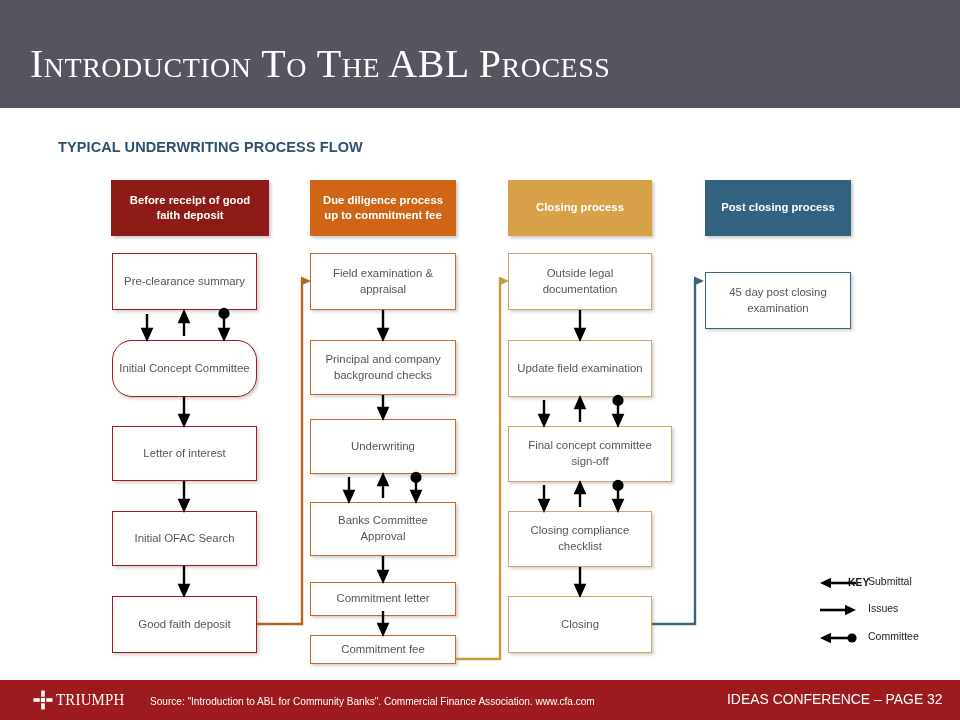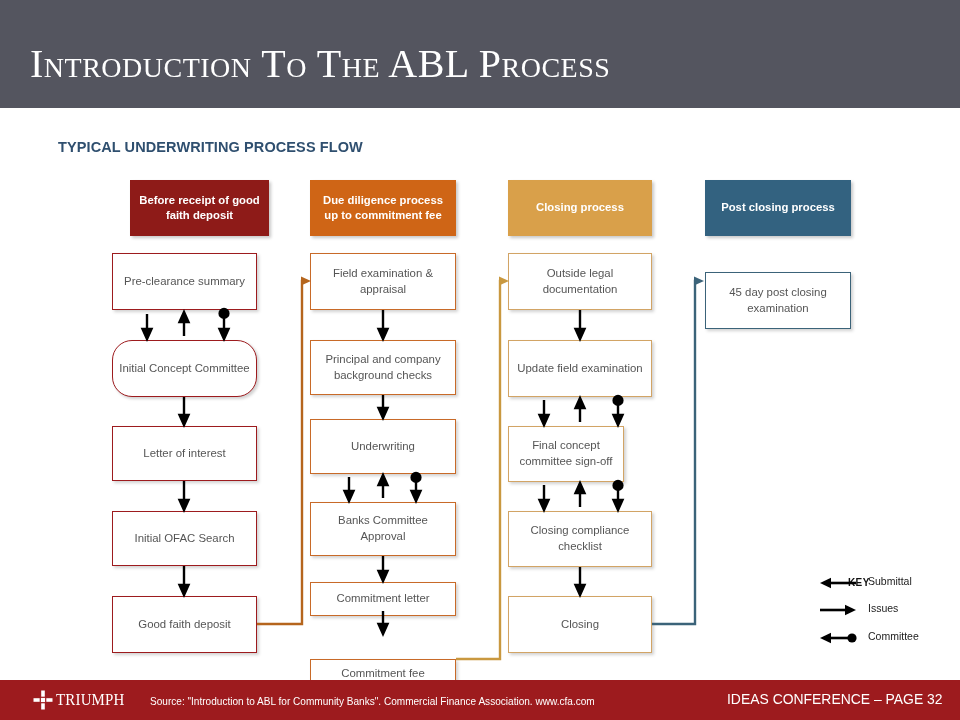--- a/index.html
+++ b/index.html
@@ -96,21 +96,21 @@
 </head>
 <body>
 
 <div id="slide">
 
   <div class="titlebar"></div>
   <div class="title">Introduction To The ABL Process</div>
 
   <div class="subtitle">TYPICAL UNDERWRITING PROCESS FLOW</div>
 
-  <div class="phase" style="left:130px;top:180px;width:139px;height:56px;background:#8e1b18;">Before receipt of good faith deposit</div>
+  <div class="phase" style="left:111px;top:180px;width:158px;height:56px;background:#8e1b18;">Before receipt of good faith deposit</div>
 
   <div class="phase" style="left:310px;top:180px;width:146px;height:56px;background:#cf6516;">Due diligence  process up to commitment fee</div>
 
   <div class="phase" style="left:508px;top:180px;width:144px;height:56px;background:#d9a04a;">Closing  process</div>
 
   <div class="phase" style="left:705px;top:180px;width:146px;height:56px;background:#336280;">Post closing process</div>
 
   <div class="node" style="left:112px;top:253px;width:145px;height:57px;border-color:#9d1b1e;">Pre-clearance summary</div>
 
   <div class="node" style="left:112px;top:340px;width:145px;height:57px;border-color:#9d1b1e;border-radius:20px;">Initial Concept Committee</div>
@@ -155,21 +155,21 @@
   <div class="node" style="left:310px;top:253px;width:146px;height:57px;border-color:#c86a28;">Field examination &amp; appraisal</div>
 
   <div class="node" style="left:310px;top:340px;width:146px;height:55px;border-color:#c86a28;">Principal and company background checks</div>
 
   <div class="node" style="left:310px;top:419px;width:146px;height:55px;border-color:#c86a28;">Underwriting</div>
 
   <div class="node" style="left:310px;top:502px;width:146px;height:54px;border-color:#c86a28;">Banks Committee Approval</div>
 
   <div class="node" style="left:310px;top:582px;width:146px;height:34px;border-color:#c86a28;">Commitment  letter</div>
 
-  <div class="node" style="left:310px;top:659px;width:146px;height:29px;border-color:#c86a28;">Commitment  fee</div>
+  <div class="node" style="left:310px;top:635px;width:146px;height:29px;border-color:#c86a28;">Commitment  fee</div>
 
   <svg class="arrow-svg" style="left:310px;top:310px;" width="146" height="30" viewBox="0 0 146 30">
     <g stroke="#000" stroke-width="2.4" fill="#000">
       <line x1="73" y1="0" x2="73" y2="21"></line>
         <polygon points="73,29 68.5,19 77.5,19"></polygon>
     </g>
   </svg>
   <svg class="arrow-svg" style="left:310px;top:395px;" width="146" height="24" viewBox="0 0 146 24">
     <g stroke="#000" stroke-width="2.4" fill="#000">
       <line x1="73" y1="0" x2="73" y2="15"></line>
@@ -199,21 +199,21 @@
     <g stroke="#000" stroke-width="2.4" fill="#000">
       <line x1="73" y1="0" x2="73" y2="15"></line>
         <polygon points="73,23 68.5,13 77.5,13"></polygon>
     </g>
   </svg>
 
   <div class="node" style="left:508px;top:253px;width:144px;height:57px;border-color:#d2a465;">Outside legal documentation</div>
 
   <div class="node" style="left:508px;top:340px;width:144px;height:57px;border-color:#d2a465;">Update field examination</div>
 
-  <div class="node" style="left:508px;top:426px;width:116px;height:56px;border-color:#d2a465;">Final concept committee  sign-off</div>
+  <div class="node" style="left:508px;top:426px;width:164px;height:56px;border-color:#d2a465;">Final concept committee  sign-off</div>
 
   <div class="node" style="left:508px;top:511px;width:144px;height:56px;border-color:#d2a465;">Closing compliance checklist</div>
 
   <div class="node" style="left:508px;top:596px;width:144px;height:57px;border-color:#d2a465;">Closing</div>
 
   <svg class="arrow-svg" style="left:508px;top:310px;" width="145" height="30" viewBox="0 0 145 30">
     <g stroke="#000" stroke-width="2.4" fill="#000">
       <line x1="72" y1="0" x2="72" y2="21"></line>
         <polygon points="72,29 67.5,19 76.5,19"></polygon>
     </g>

